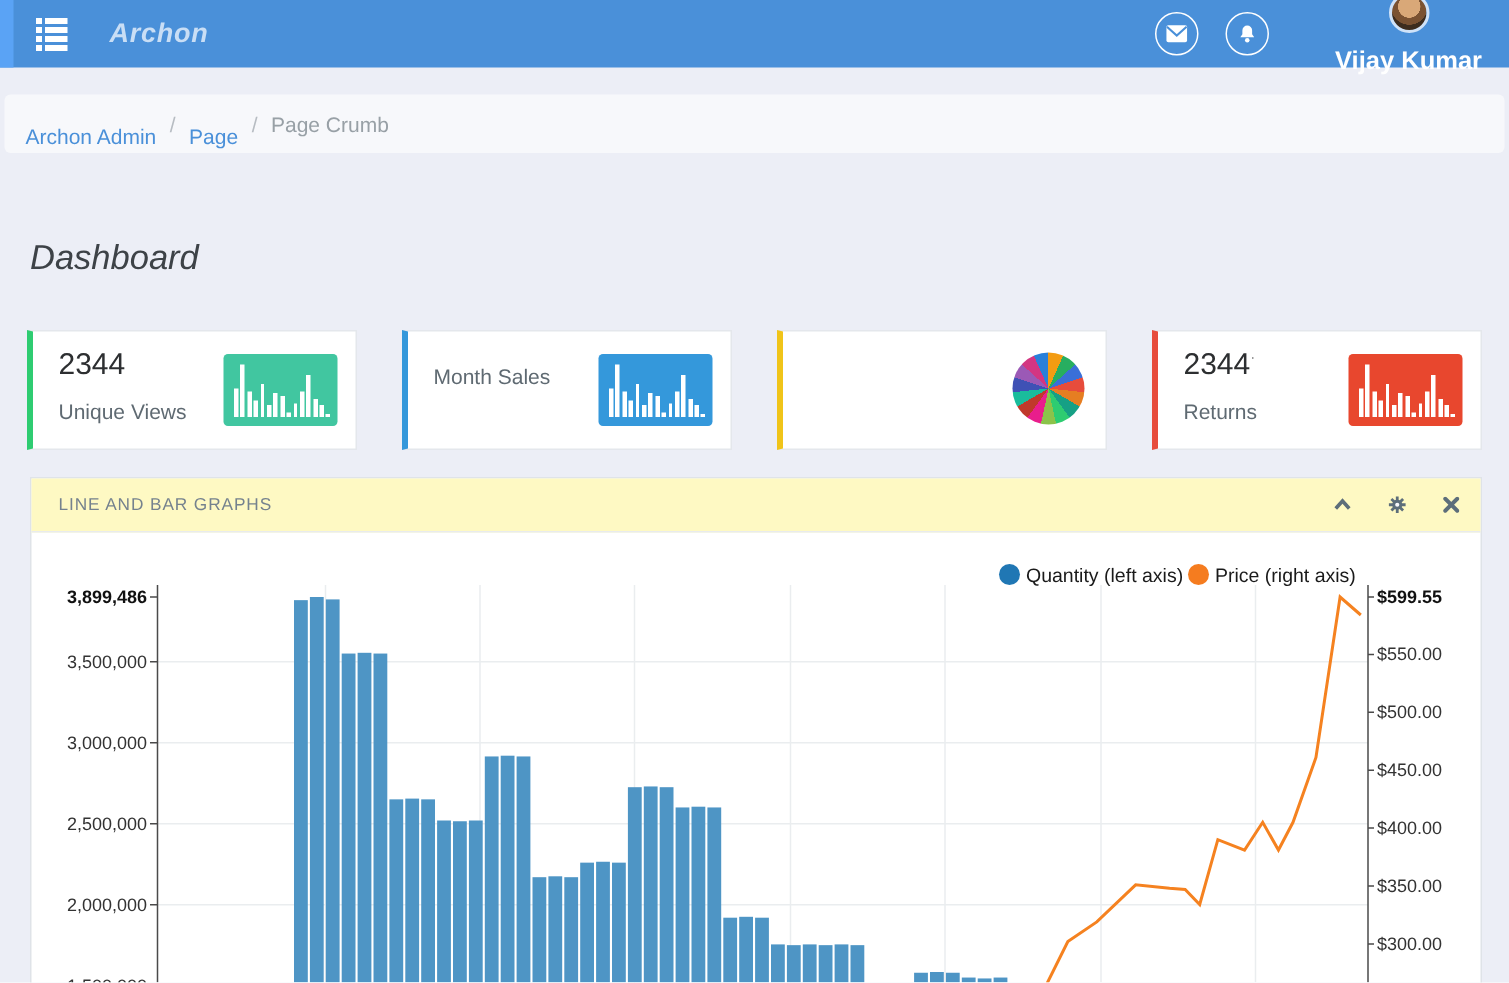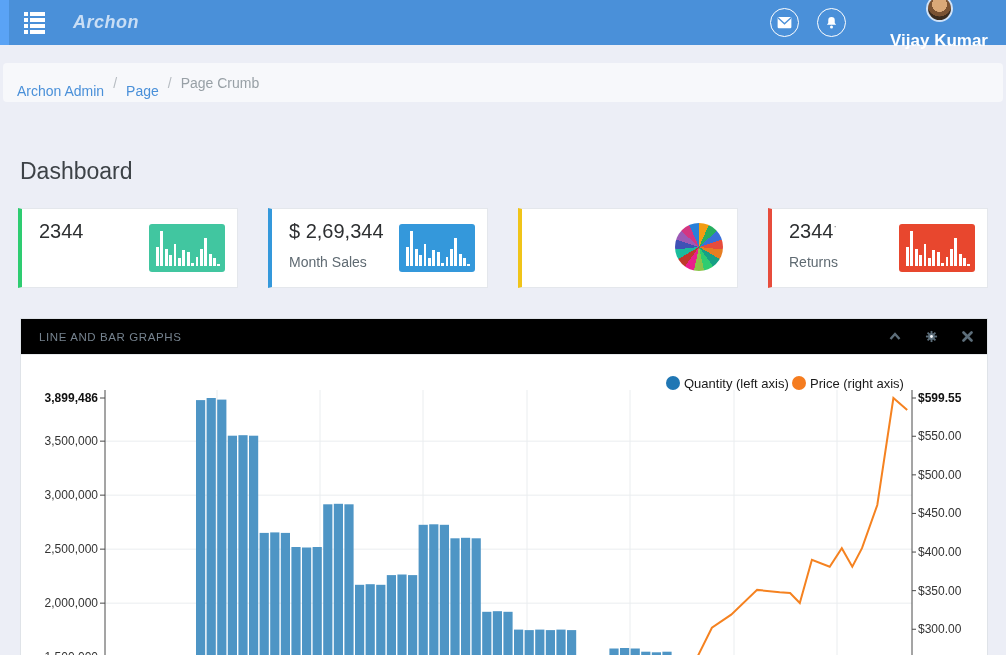--- a/index.html
+++ b/index.html
@@ -44,24 +44,24 @@
     position:absolute; top:63px; left:3px; right:3px; height:39px;
     background:#f7f8fb; border-radius:4px;
     display:flex; align-items:center; padding-left:14px; font-size:14px; gap:9px;
   }
   .breadcrumb a { color:#4a90d9; text-decoration:none; cursor:pointer;margin-top:16px; }
   .breadcrumb .sep { color:#b7bcc2; }
   .breadcrumb .current { color:#98a0a6; }
   
   .page-title {
     position:absolute; top:158px; left:20px;
-    font-size:23px; font-weight:normal; color:#3d4247;
-  }
-  
-  .cards { position:absolute; top:208px; left:18px; right:18px; display:flex; gap:30px; }
+    font-size:23px; font-weight:normal; color:#3d4247;font-style:italic;
+  }
+  
+  .cards { position:absolute; top:220px; left:18px; right:18px; display:flex; gap:30px; }
   .card {
     flex:1; height:80px; background:#fff; position:relative;
     border:1px solid #e4e7ec; border-left:4px solid #999;
     padding:11px 0 0 17px;
   }
   .card-value { font-size:20px; color:#2d2f31; }
   .card-value .value-mark { font-size:10px; vertical-align:super; color:#777; }
   .card-label { font-size:14px; color:#5f6a72; margin-top:11px; }
   .icon-box {
     position:absolute; right:12px; top:15px; width:76px; height:48px;
@@ -71,21 +71,21 @@
   .icon-box .spark-bar { width:2.9px; background:#fff; flex:none; }
   .pie-icon {
     position:absolute; right:14px; top:14px; width:48px; height:48px; border-radius:50%;
   }
   
   .panel {
     position:absolute; top:318px; left:20px; width:968px; height:400px;
     background:#fff; border:1px solid #dfe3e8;
   }
   .panel-header {
-    height:36px; background:#000000; border-bottom:1px solid #e8ebee;
+    height:36px; background:#fef9c3; border-bottom:1px solid #e8ebee;
     display:flex; align-items:center; padding:0 14px 0 18px;
   }
   .panel-title {
     font-size:11.5px; color:#75828e; letter-spacing:.6px; flex:1;
   }
   .panel-tools { display:flex; gap:24px; }
   .tool-btn { background:transparent; border:none; cursor:pointer; display:flex; align-items:center; }
   .panel-body { position:relative; height:300px; }
   #chart { display:block; font-family:"Liberation Sans", sans-serif; }
   #chart text { fill:#333; font-size:12px; }
@@ -142,40 +142,40 @@
   <a>Page</a>
   <span class="sep">/</span>
   <span class="current">Page Crumb</span>
 </nav>
 
 <h1 class="page-title">Dashboard</h1>
 
 <div class="cards">
   <div class="card" style="border-left-color: rgb(46, 204, 113);">
     <div class="card-value"><span>2344</span></div>
+    <div class="card-label">Unique Views</div>
     <div class="icon-box spark" style="background: rgb(65, 198, 160);">
         <span class="spark-bar" style="height: 19.25px;"></span>
         <span class="spark-bar" style="height: 35px;"></span>
         <span class="spark-bar" style="height: 17.5px;"></span>
         <span class="spark-bar" style="height: 11.2px;"></span>
         <span class="spark-bar" style="height: 21.7px;"></span>
         <span class="spark-bar" style="height: 7.7px;"></span>
         <span class="spark-bar" style="height: 16.1px;"></span>
         <span class="spark-bar" style="height: 14px;"></span>
         <span class="spark-bar" style="height: 2.8px;"></span>
         <span class="spark-bar" style="height: 9.1px;"></span>
         <span class="spark-bar" style="height: 16.8px;"></span>
         <span class="spark-bar" style="height: 28px;"></span>
         <span class="spark-bar" style="height: 11.9px;"></span>
         <span class="spark-bar" style="height: 7.7px;"></span>
         <span class="spark-bar" style="height: 2.1px;"></span>
       </div>
   </div>
   <div class="card" style="border-left-color: rgb(52, 152, 219);">
-    <div class="card-value"><span>$ 2,69,344</span></div>
     <div class="card-label">Month Sales</div>
     <div class="icon-box spark" style="background: rgb(52, 152, 219);">
         <span class="spark-bar" style="height: 19.25px;"></span>
         <span class="spark-bar" style="height: 35px;"></span>
         <span class="spark-bar" style="height: 17.5px;"></span>
         <span class="spark-bar" style="height: 11.2px;"></span>
         <span class="spark-bar" style="height: 21.7px;"></span>
         <span class="spark-bar" style="height: 7.7px;"></span>
         <span class="spark-bar" style="height: 16.1px;"></span>
         <span class="spark-bar" style="height: 14px;"></span>

